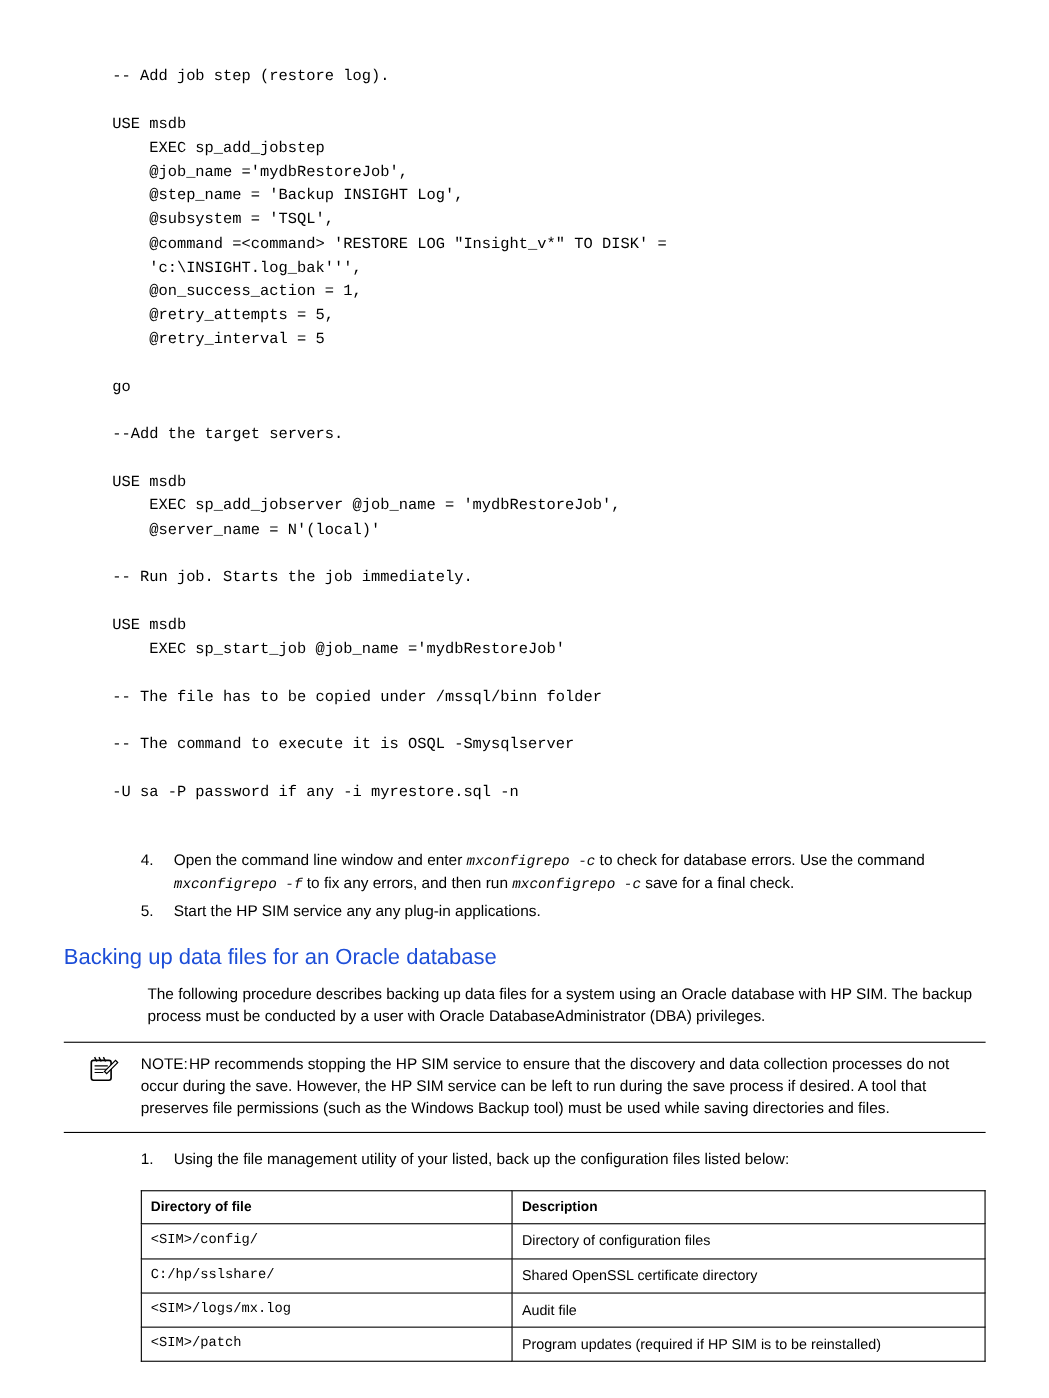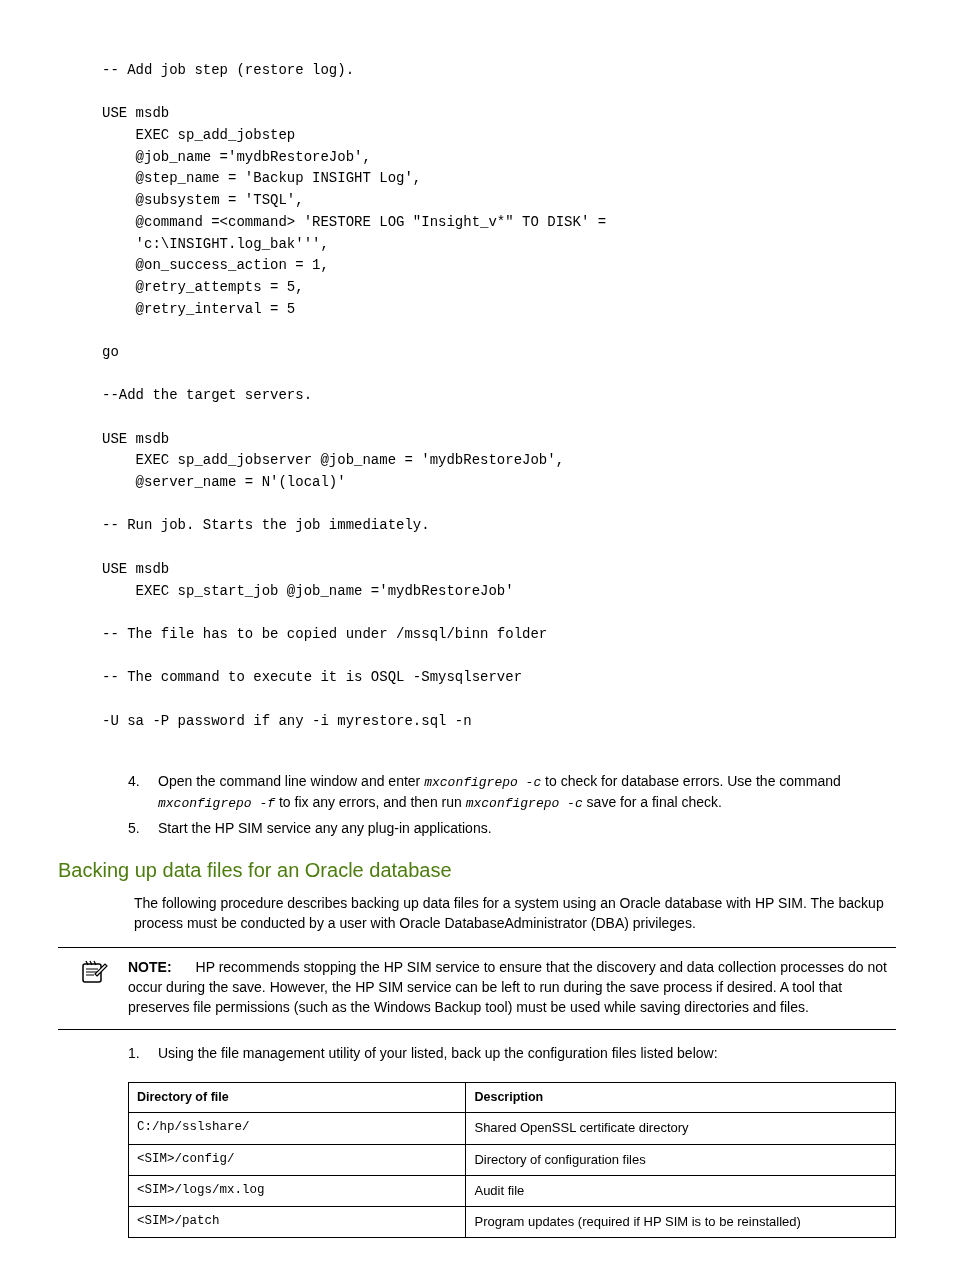--- a/index.html
+++ b/index.html
@@ -38,42 +38,42 @@
     .mono {
       font-family: "Courier New", Courier, monospace;
       font-size: 13px;
       font-style: italic;
     }
     .section-heading {
       font-size: 20px;
       font-weight: normal;
       margin-bottom: 10px;
       margin-left: 0;
-      color: #4d7c0f;
+      color: #1d4ed8;
     }
     .body-para {
       margin-left: 76px;
       margin-bottom: 14px;
     }
     .note-block {
       margin-left: 0;
       margin-bottom: 14px;
       border-top: 1px solid #000;
       border-bottom: 1px solid #000;
       padding: 10px 0 12px 0;
       display: flex;
     }
     .note-icon-wrap {
       width: 70px;
       flex-shrink: 0;
       padding-left: 22px;
     }
     .note-icon-wrap svg { display: block; }
     .note-text { flex: 1; }
-    .note-label { font-weight: bold; margin-right: 24px; }
+    .note-label { font-weight: normal; margin-right: 1px; }
     .files-table {
       margin-left: 70px;
       border-collapse: collapse;
       width: calc(100% - 70px);
       margin-bottom: 30px;
       border-radius: 14px;
     }
     .files-table th, .files-table td {
       border: 1px solid #000;
       padding: 6px 8px;
@@ -172,28 +172,28 @@
 
 <table class="files-table">
   <thead>
     <tr>
       <th style="width:44%">Directory of file</th>
       <th>Description</th>
     </tr>
   </thead>
   <tbody id="table-body">
       <tr>
+        <td class="path">&lt;SIM&gt;/config/</td>
+        <td>Directory of configuration files</td>
+      </tr>
+      <tr>
         <td class="path">C:/hp/sslshare/</td>
         <td>Shared OpenSSL certificate directory</td>
       </tr>
       <tr>
-        <td class="path">&lt;SIM&gt;/config/</td>
-        <td>Directory of configuration files</td>
-      </tr>
-      <tr>
         <td class="path">&lt;SIM&gt;/logs/mx.log</td>
         <td>Audit file</td>
       </tr>
       <tr>
         <td class="path">&lt;SIM&gt;/patch</td>
         <td>Program updates (required if HP SIM is to be reinstalled)</td>
       </tr>
     </tbody>
 </table>
 

